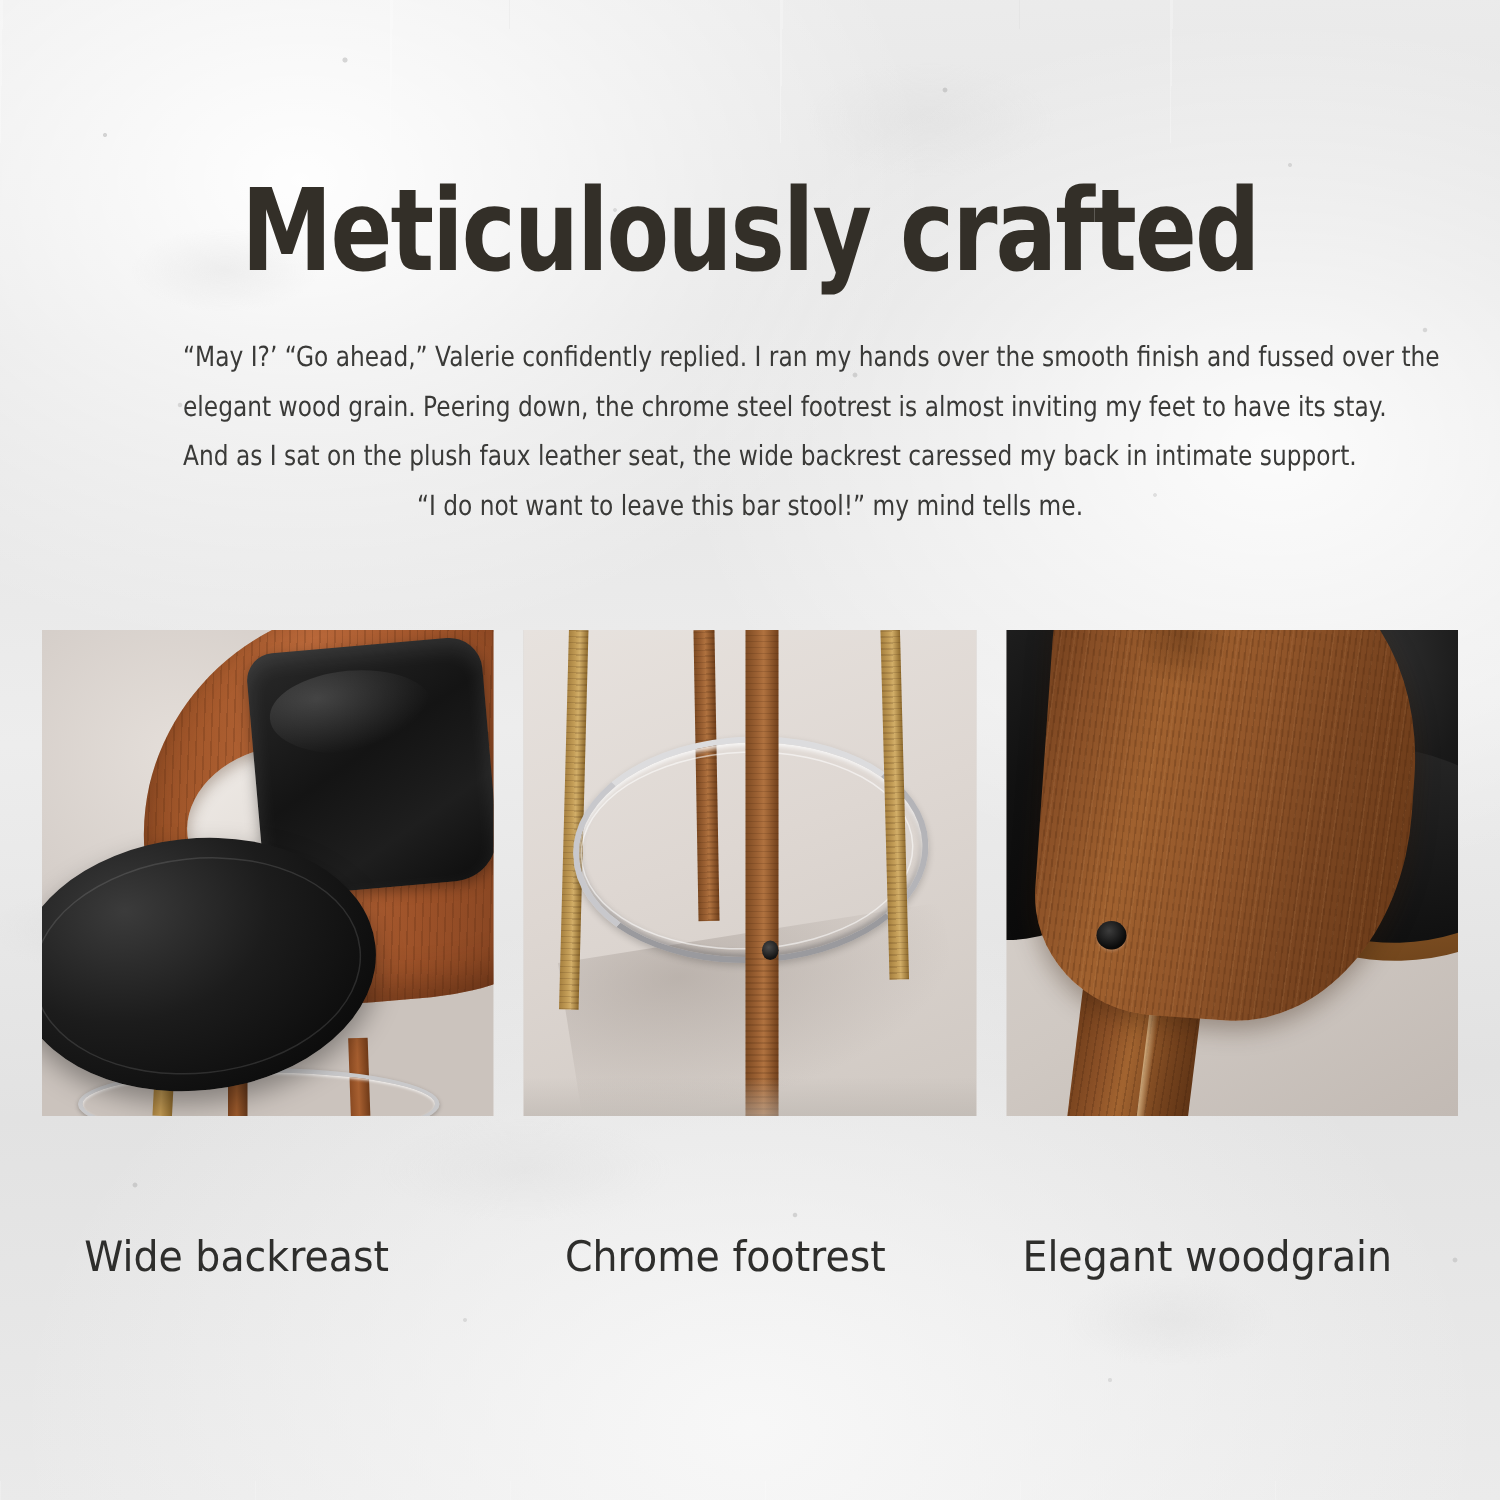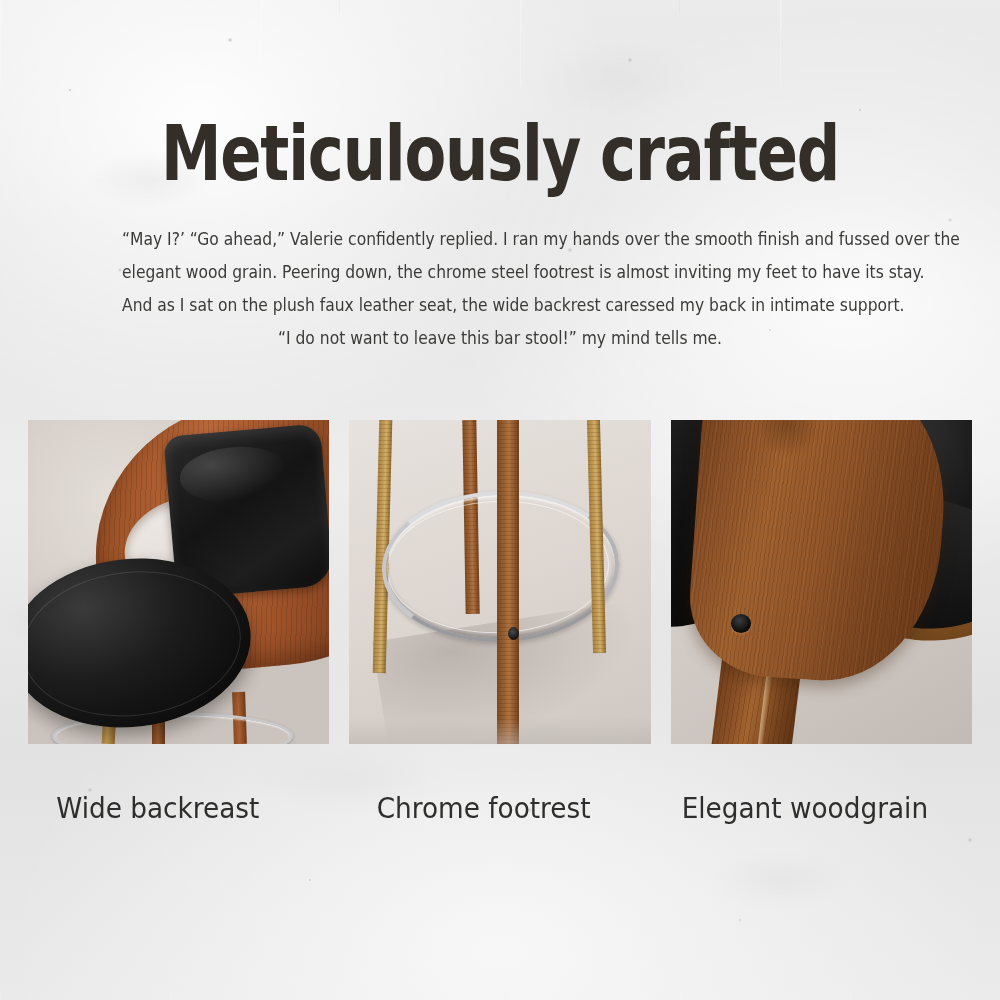--- a/index.html
+++ b/index.html
@@ -371,21 +371,21 @@
     position: absolute;
     left: 58%; top: 0; bottom: 0;
     width: 6px;
     background: linear-gradient(90deg, rgba(226,196,150,.75), rgba(226,196,150,0));
   }
 
   
   .captions {
     position: absolute;
     left: 28px;
-    top: 788px;
+    top: 817px;
     width: 944px;
     height: 42px;
     display: flex;
     gap: 8px;
   }
   .caption {
     flex: 1 1 0;
     font-family: "DejaVu Sans", sans-serif;
     font-size: 28px;
     line-height: 42px;

